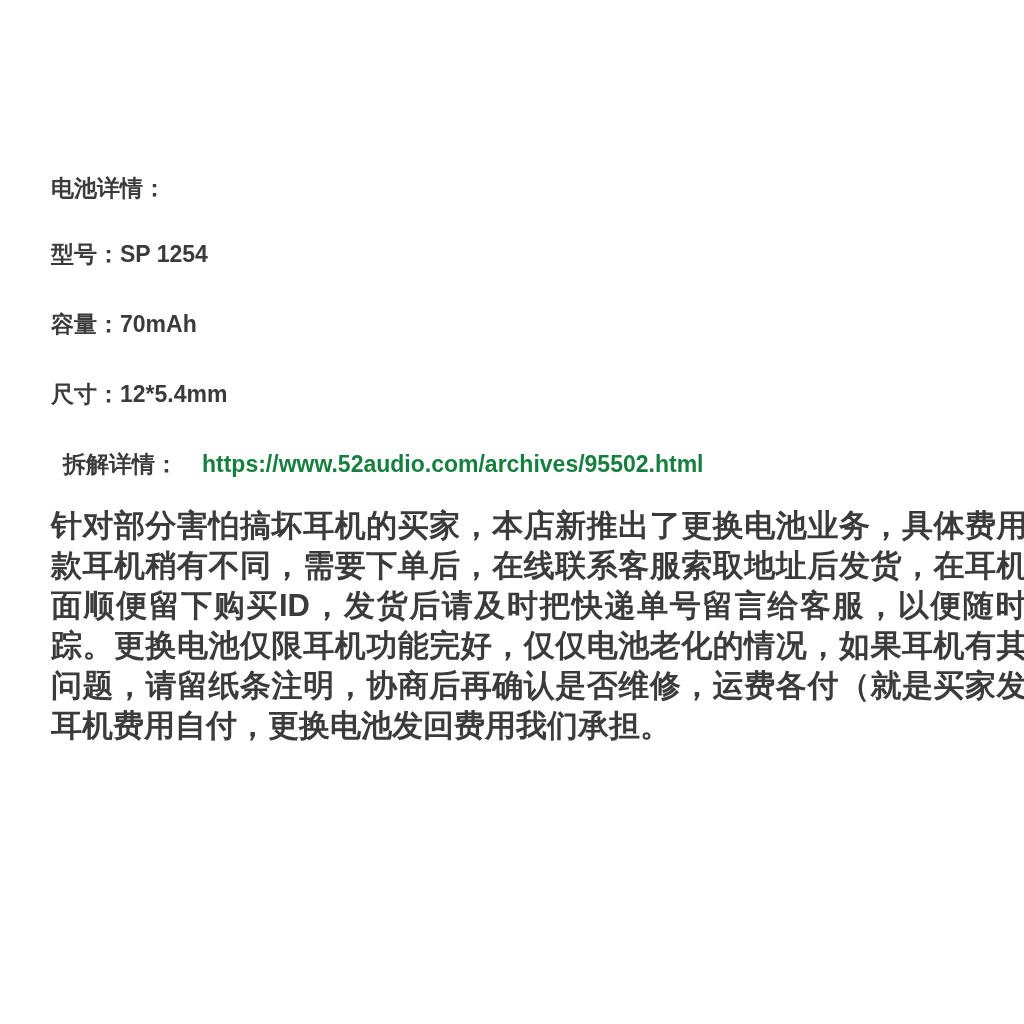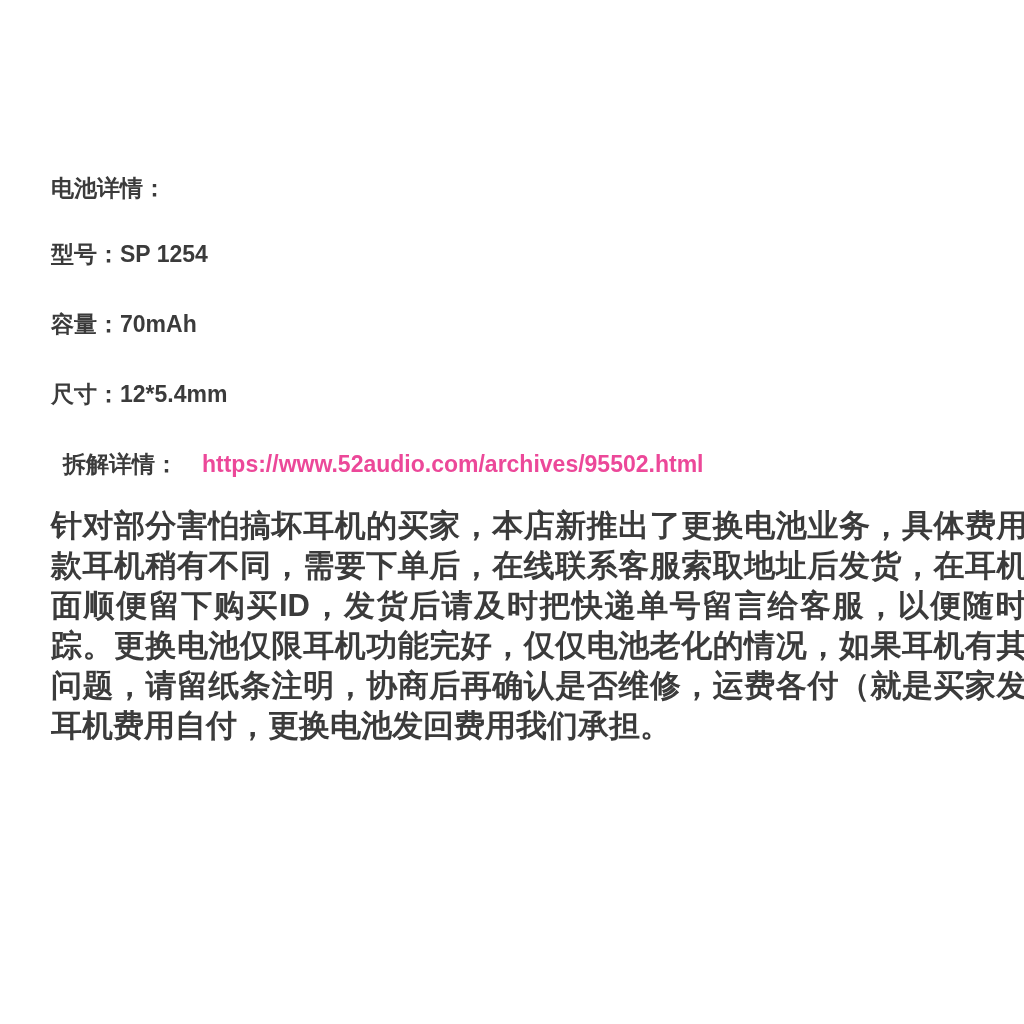--- a/index.html
+++ b/index.html
@@ -31,21 +31,21 @@
   .teardown      { margin-top: 30px; }
   .service-para {
     margin-top: 22px;
     font-size: 31px;
     line-height: 40px;
     width: 1008px;
     text-align: justify;
     word-break: break-all;
     overflow-wrap: break-word;
   }
-  .url { color: #ec4899; text-decoration: none; }
+  .url { color: #15803d; text-decoration: none; }
 </style>
 </head>
 <body>
 
 <div class="page">
 
   <div class="line heading">电池详情：</div>
 
   <div class="line spec-model">型号：SP 1254</div>
 

